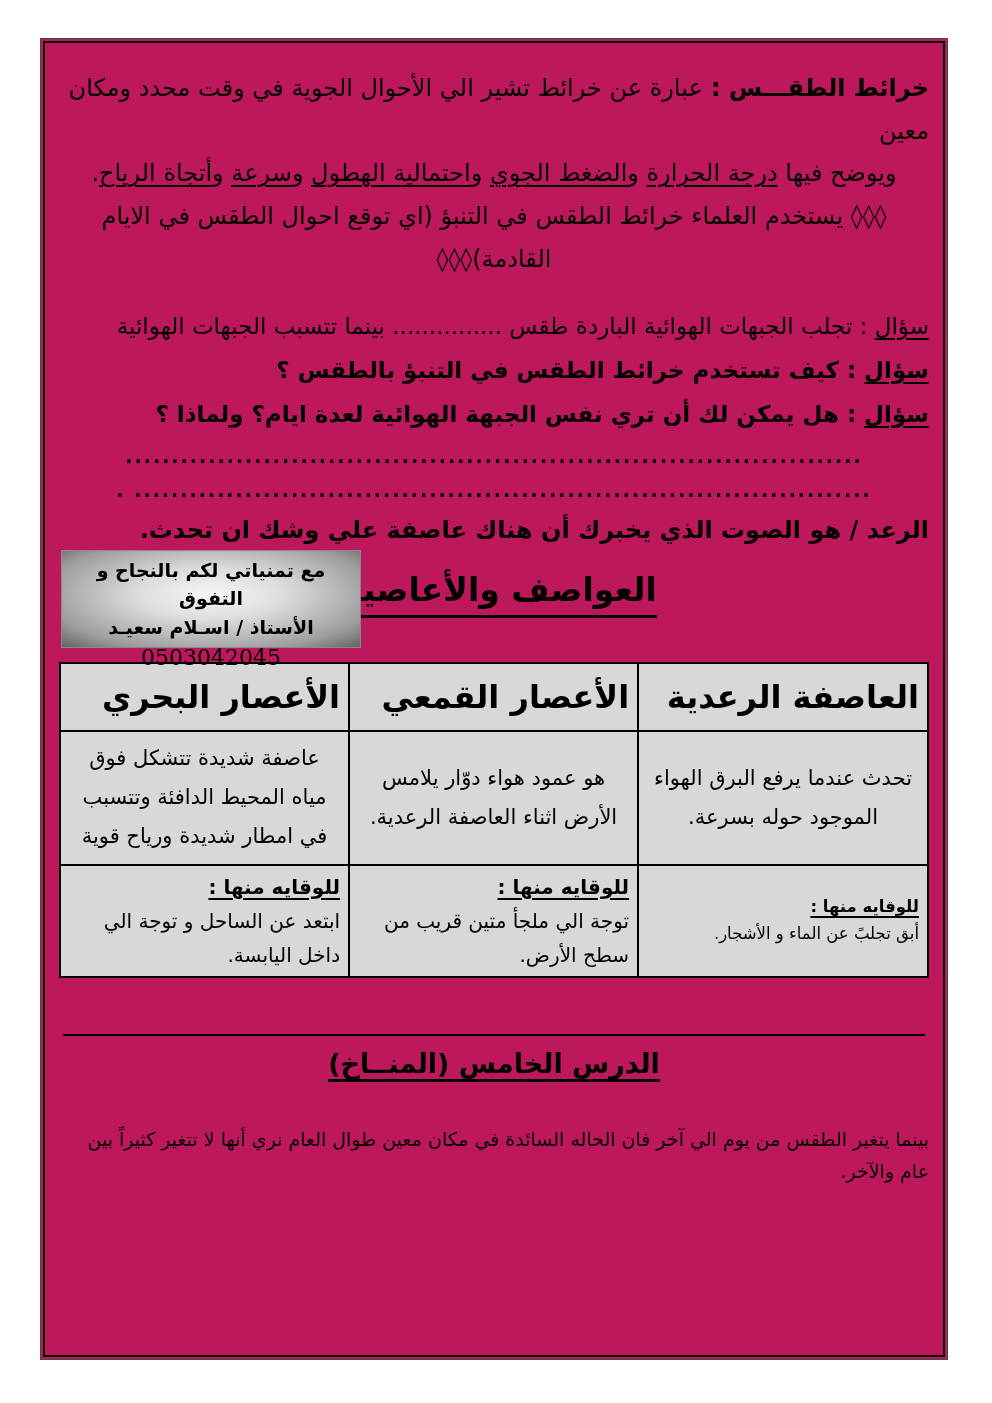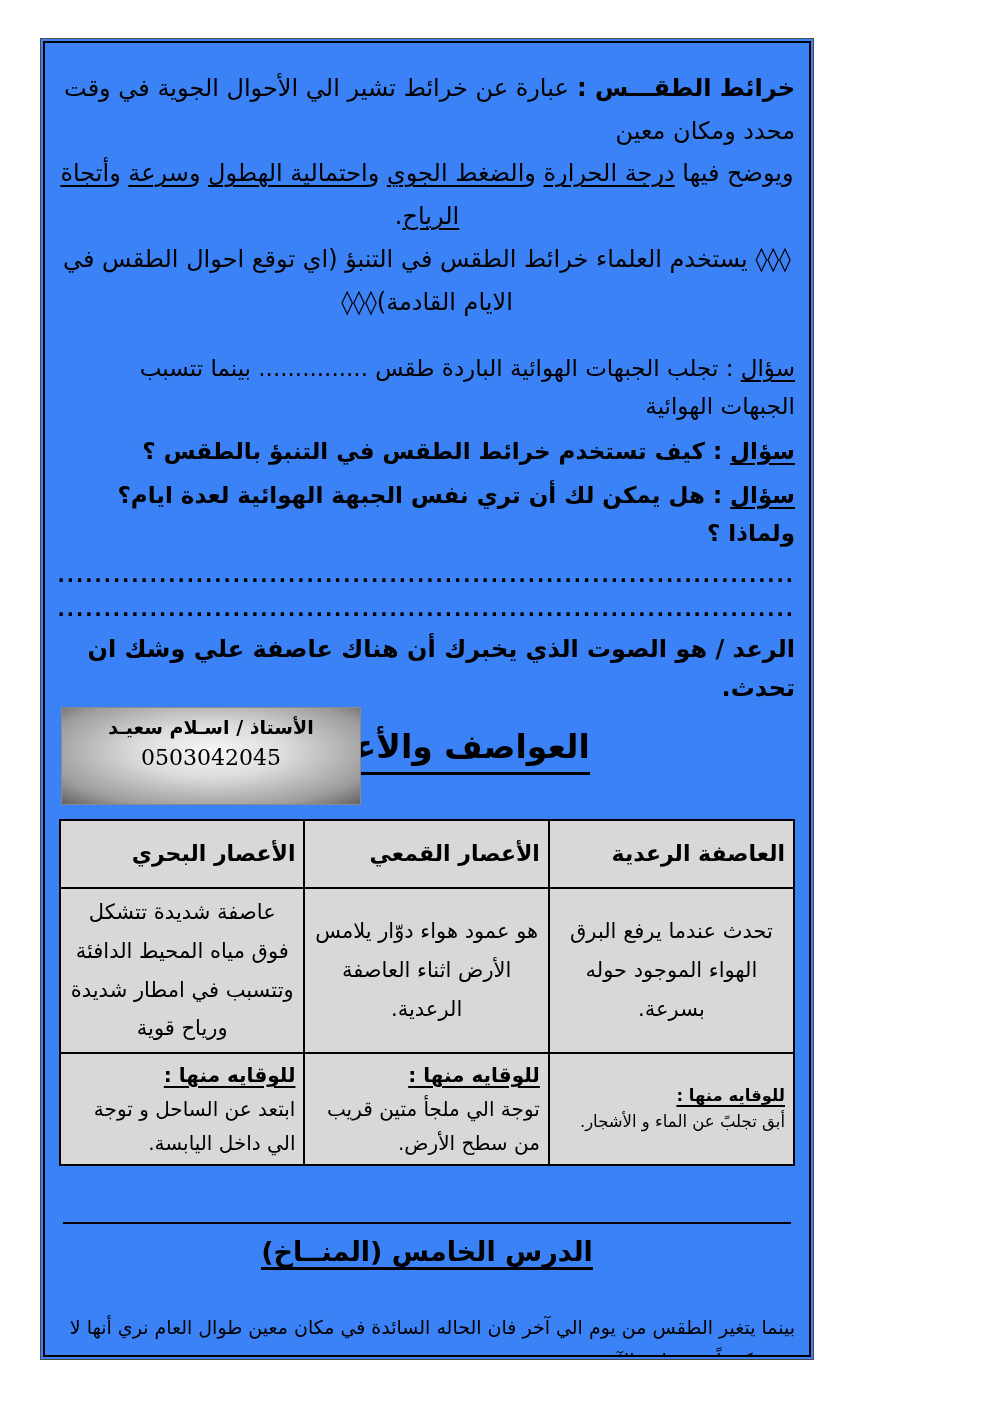--- a/index.html
+++ b/index.html
@@ -1,22 +1,22 @@
 <!DOCTYPE html>
 <html lang="ar"><head>
 <meta charset="utf-8">
 <style>
   html,body{margin:0;padding:0;}
   body{
     width:992px;height:1403px;background:#ffffff;position:relative;overflow:hidden;
     font-family:"DejaVu Sans","Liberation Sans",sans-serif;color:#000;
   }
   .frame-outer{
-    position:absolute;left:40px;top:38px;width:774px;height:1322px;
-    border:1px solid #4a4a4a;padding:2px;box-sizing:border-box;background:#3b82f6;
+    position:absolute;left:40px;top:38px;width:908px;height:1322px;
+    border:1px solid #4a4a4a;padding:2px;box-sizing:border-box;background:#be185d;
   }
   .frame-inner{
     width:100%;height:100%;box-sizing:border-box;border:2px solid #000;
     padding:24px 14px 0 14px;overflow:hidden;
   }
   .content{direction:rtl;text-align:right;}
   p{margin:0;}
   .b{font-weight:bold;}
   .u{text-decoration:underline;text-decoration-thickness:2px;text-underline-offset:4px;}
   .intro-line{font-size:24px;line-height:1.78;}
@@ -31,21 +31,21 @@
     position:absolute;left:2px;top:-4px;width:300px;height:98px;box-sizing:border-box;
     background:radial-gradient(ellipse at 50% 45%, #f7f7f7 0%, #dcdcdc 35%, #9d9d9d 78%, #636363 100%);
     border:1px solid #8a8a8a;text-align:center;font-weight:bold;font-size:19px;
     line-height:1.5;padding-top:5px;
   }
   .teacher-box .phone{font-weight:normal;font-family:"DejaVu Serif","Liberation Serif",serif;font-size:22px;}
   .storm-title{text-align:center;padding-top:16px;font-size:33px;font-weight:bold;}
   .storm-title .tline{border-bottom:3px solid #000;padding-bottom:6px;}
   table.storms{width:100%;border-collapse:collapse;background:#d8d8d8;margin-top:6px;}
   table.storms th,table.storms td{border:2px solid #000;padding:4px 8px;}
-  table.storms th{font-size:22px;font-weight:bold;height:58px;}
+  table.storms th{font-size:32px;font-weight:bold;height:58px;}
   td.def{font-size:21px;line-height:1.85;text-align:center;height:124px;}
   td.prev{vertical-align:top;font-size:20px;line-height:1.7;height:98px;}
   td.prev .plabel{display:block;text-align:right;font-weight:bold;
                   text-decoration:underline;text-decoration-thickness:2px;text-underline-offset:4px;}
   td.prev .ptext{display:block;text-align:right;}
   td.prev.small{vertical-align:middle;font-size:16.5px;line-height:1.6;}
   .section-rule{border:none;border-top:2px solid #000;margin:56px 4px 12px 4px;}
   .lesson-heading{text-align:center;font-size:27px;font-weight:bold;margin:4px 0 44px 0;}
   .lesson-heading .tline{border-bottom:3px solid #000;padding-bottom:0;}
   .small-par{font-size:19px;line-height:1.72;margin-bottom:12px;}
@@ -68,20 +68,21 @@
       <p class="qline qbold"><span class="u">سؤال</span><span> : كيف تستخدم خرائط الطقس في التنبؤ بالطقس ؟</span></p>
       <p class="qline qbold"><span class="u">سؤال</span><span> : هل يمكن لك أن تري نفس الجبهة الهوائية لعدة ايام؟ ولماذا ؟</span></p>
 
       <p class="dots">................................................................................</p>
       <p class="dots">................................................................................ .</p>
 
       <p class="thunder"><span>الرعد /</span><span> هو الصوت الذي يخبرك أن هناك عاصفة علي وشك ان تحدث.</span></p>
 
       <div class="title-row">
         <div class="teacher-box">
+          <div>مع تمنياتي لكم بالنجاح و التفوق</div>
           <div>الأستاذ / اسـلام سعيـد</div>
           <div class="phone">0503042045</div>
         </div>
         <div class="storm-title"><span class="tline">العواصف والأعاصيـر</span></div>
       </div>
 
       <table class="storms" dir="rtl">
         <tbody>
           <tr>
             <th style="width:33.4%;">العاصفة الرعدية</th>

